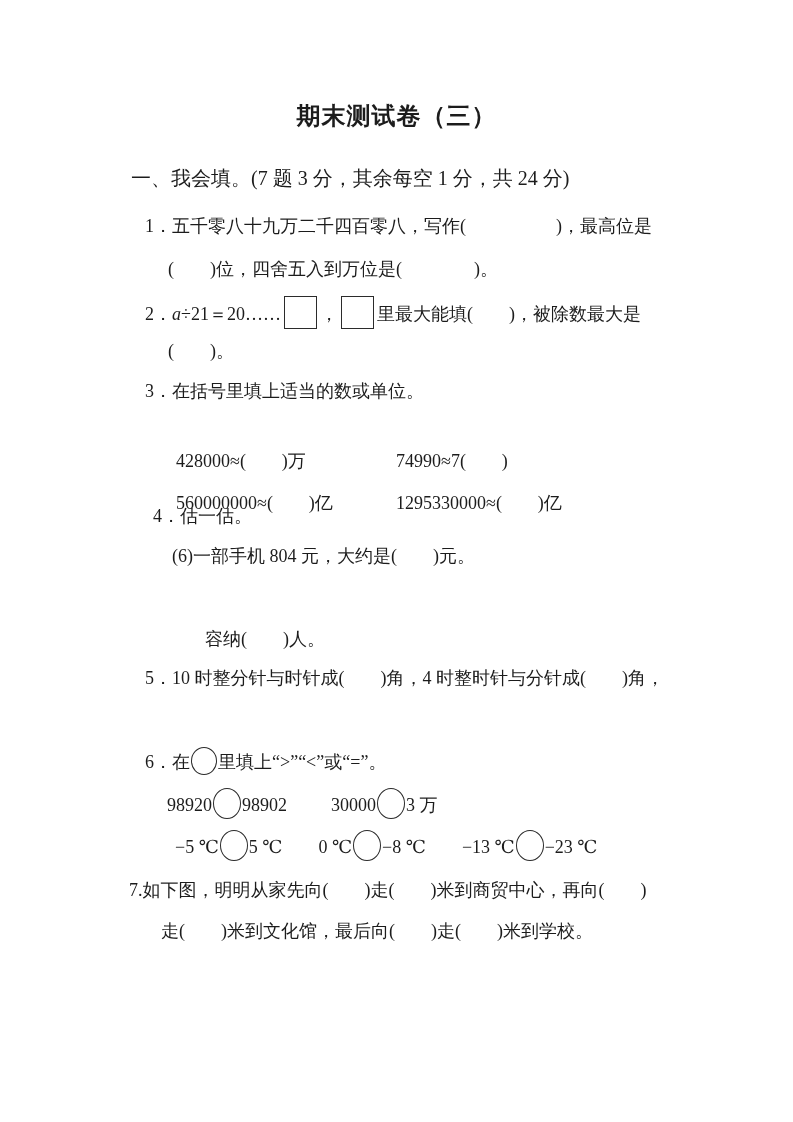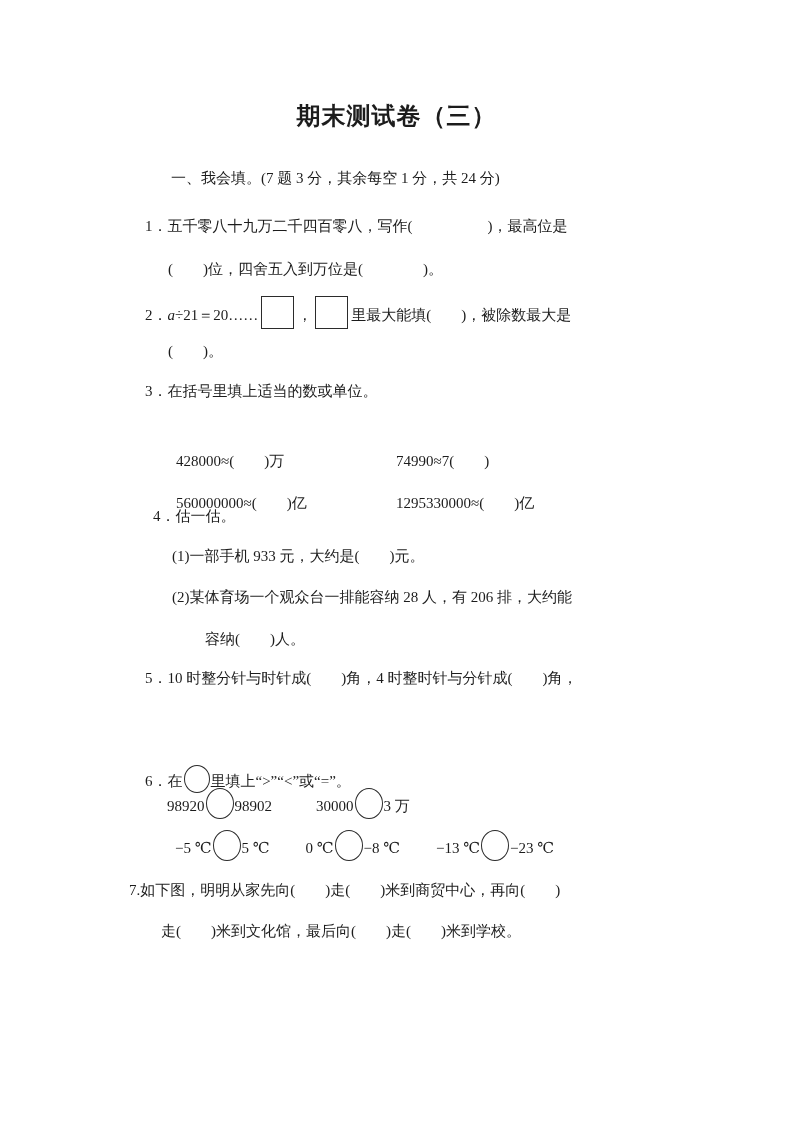--- a/index.html
+++ b/index.html
@@ -18,24 +18,24 @@
     top: 100px; left: 0;
     width: 100%;
     text-align: center;
     font-size: 24px;
     font-weight: bold;
     letter-spacing: 1px;
   }
   .line {
     position: absolute;
     white-space: nowrap;
-    font-size: 15px;
+    font-size: 18px;
     line-height: 27px;
   }
-  .section-heading { font-size: 15px; margin-left: 40px; }
+  .section-heading { font-size: 20px; }
   .var { font-style: italic; font-family: "Liberation Serif", serif; }
   .box {
     display: inline-block;
     width: 31px; height: 31px;
     border: 1.5px solid #2b2b2b;
     background: #fff;
     vertical-align: -9px;
     margin: 0 3px;
   }
   .circle {
@@ -78,27 +78,26 @@
 
   <div class="line" style="top:378px; left:145px;">3．在括号里填上适当的数或单位。</div>
   <div class="line" style="top:420px; left:176px;">
     <span class="col-left">428000≈(　　)万</span><span>74990≈7(　　)</span>
   </div>
   <div class="line" style="top:462px; left:176px;">
     <span class="col-left">560000000≈(　　)亿</span><span>1295330000≈(　　)亿</span>
   </div>
 
   <div class="line" style="top:503px; left:145px;margin-left:8px;">4．估一估。</div>
-  <div class="line" style="top:543px; left:172px;">(1)一部手机 933 元，大约是(　　)元。</div>
-  <div class="line" style="top:584px; left:172px;">(2)某体育场一个观众台一排能容纳 28 人，有 206 排，大约能</div>
+  <div class="line" style="top:543px; left:172px;">(6)一部手机 804 元，大约是(　　)元。</div>
   <div class="line" style="top:626px; left:205px;">容纳(　　)人。</div>
 
   <div class="line" style="top:665px; left:145px;">5．10 时整分针与时针成(　　)角，4 时整时针与分针成(　　)角，</div>
 
-  <div class="line" style="top:747px; left:145px;margin-top:18px;">
+  <div class="line" style="top:747px; left:145px;">
     <span>6．在</span><span class="circle-sm"></span><span>里填上“&gt;”“&lt;”或“=”。</span>
   </div>
   <div class="line pair-row" style="top:788px; left:167px; gap:44px;">
     <span><span>98920</span><span class="circle"></span><span>98902</span></span>
     <span><span>30000</span><span class="circle"></span><span>3 万</span></span>
   </div>
   <div class="line pair-row" style="top:830px; left:175px; gap:36px;justify-content:center;">
     <span><span>−5 ℃</span><span class="circle"></span><span>5 ℃</span></span>
     <span><span>0 ℃</span><span class="circle"></span><span>−8 ℃</span></span>
     <span><span>−13 ℃</span><span class="circle"></span><span>−23 ℃</span></span>

